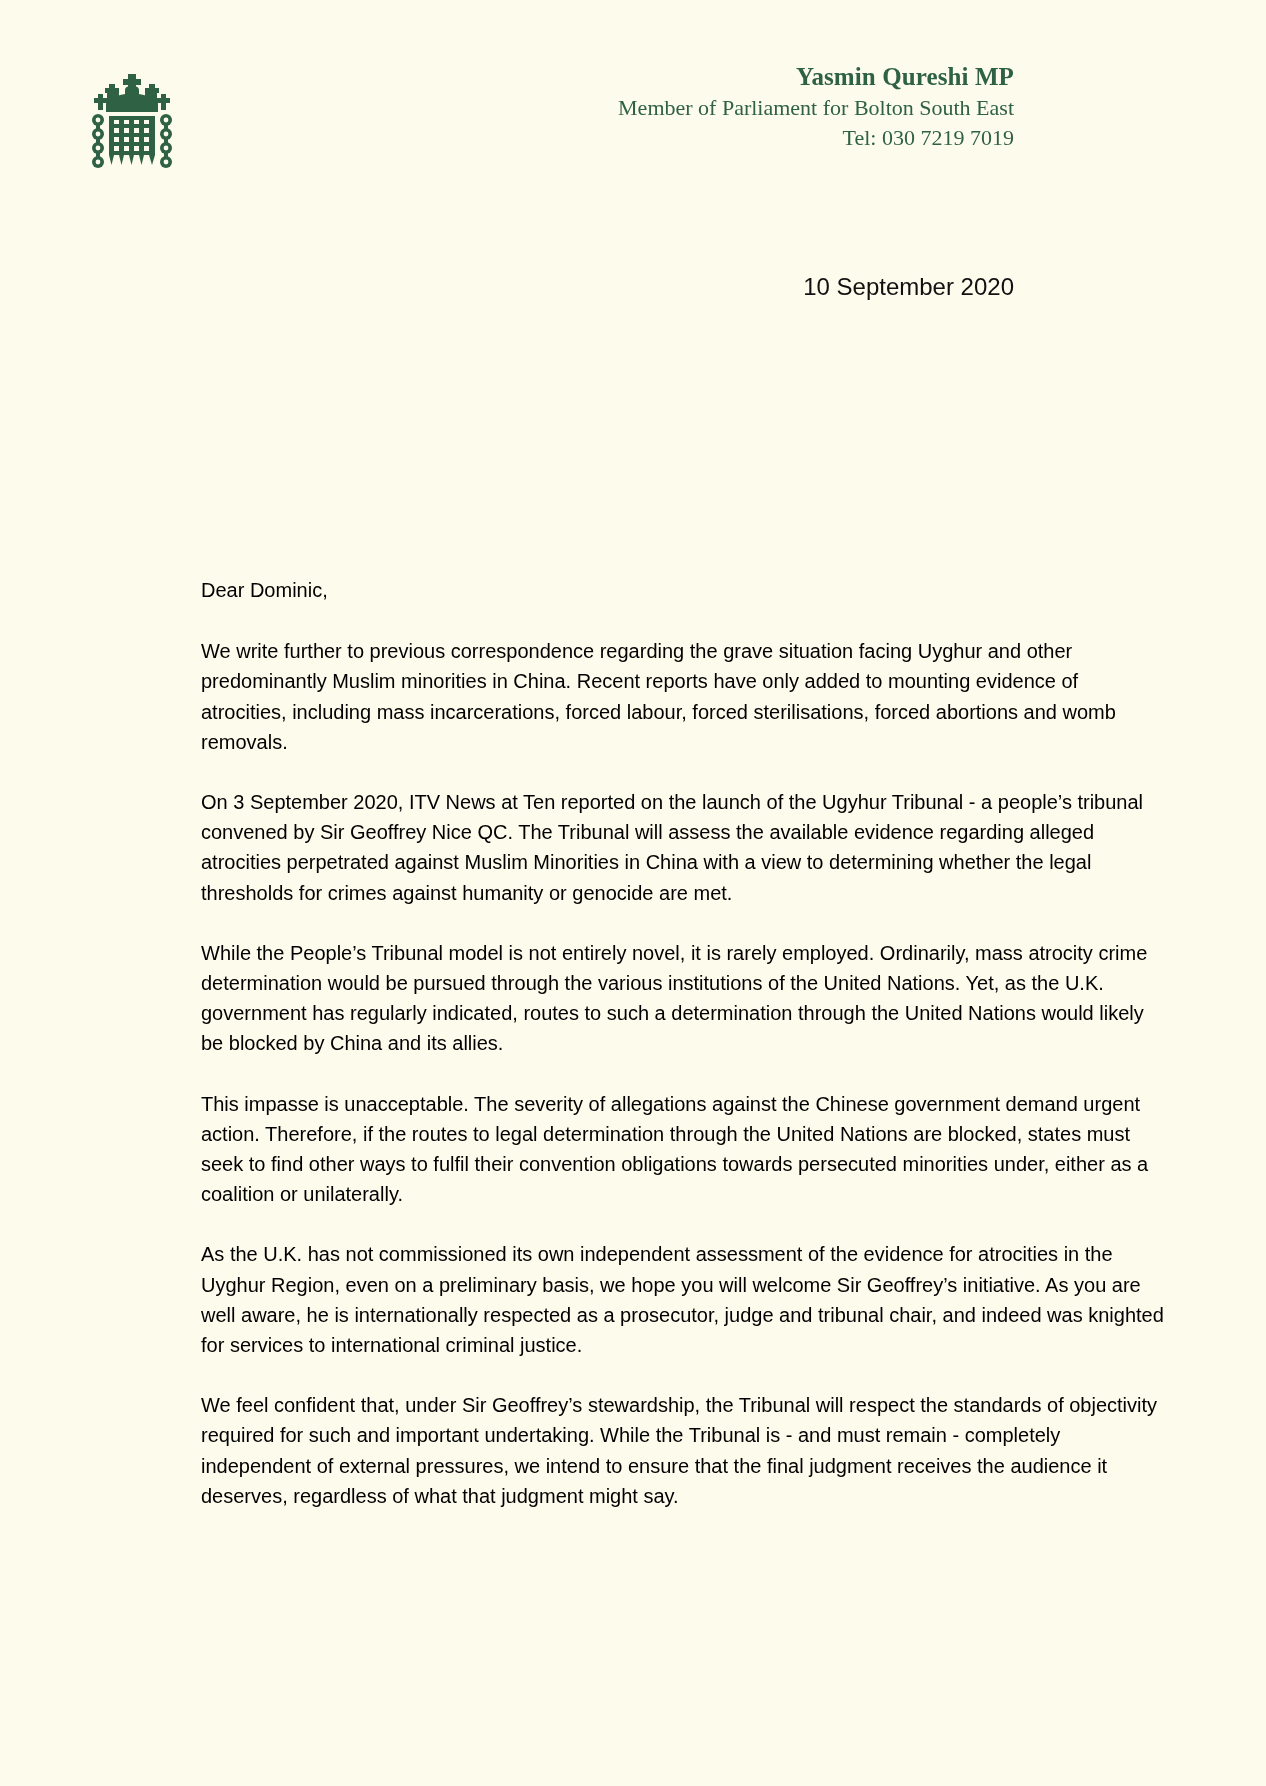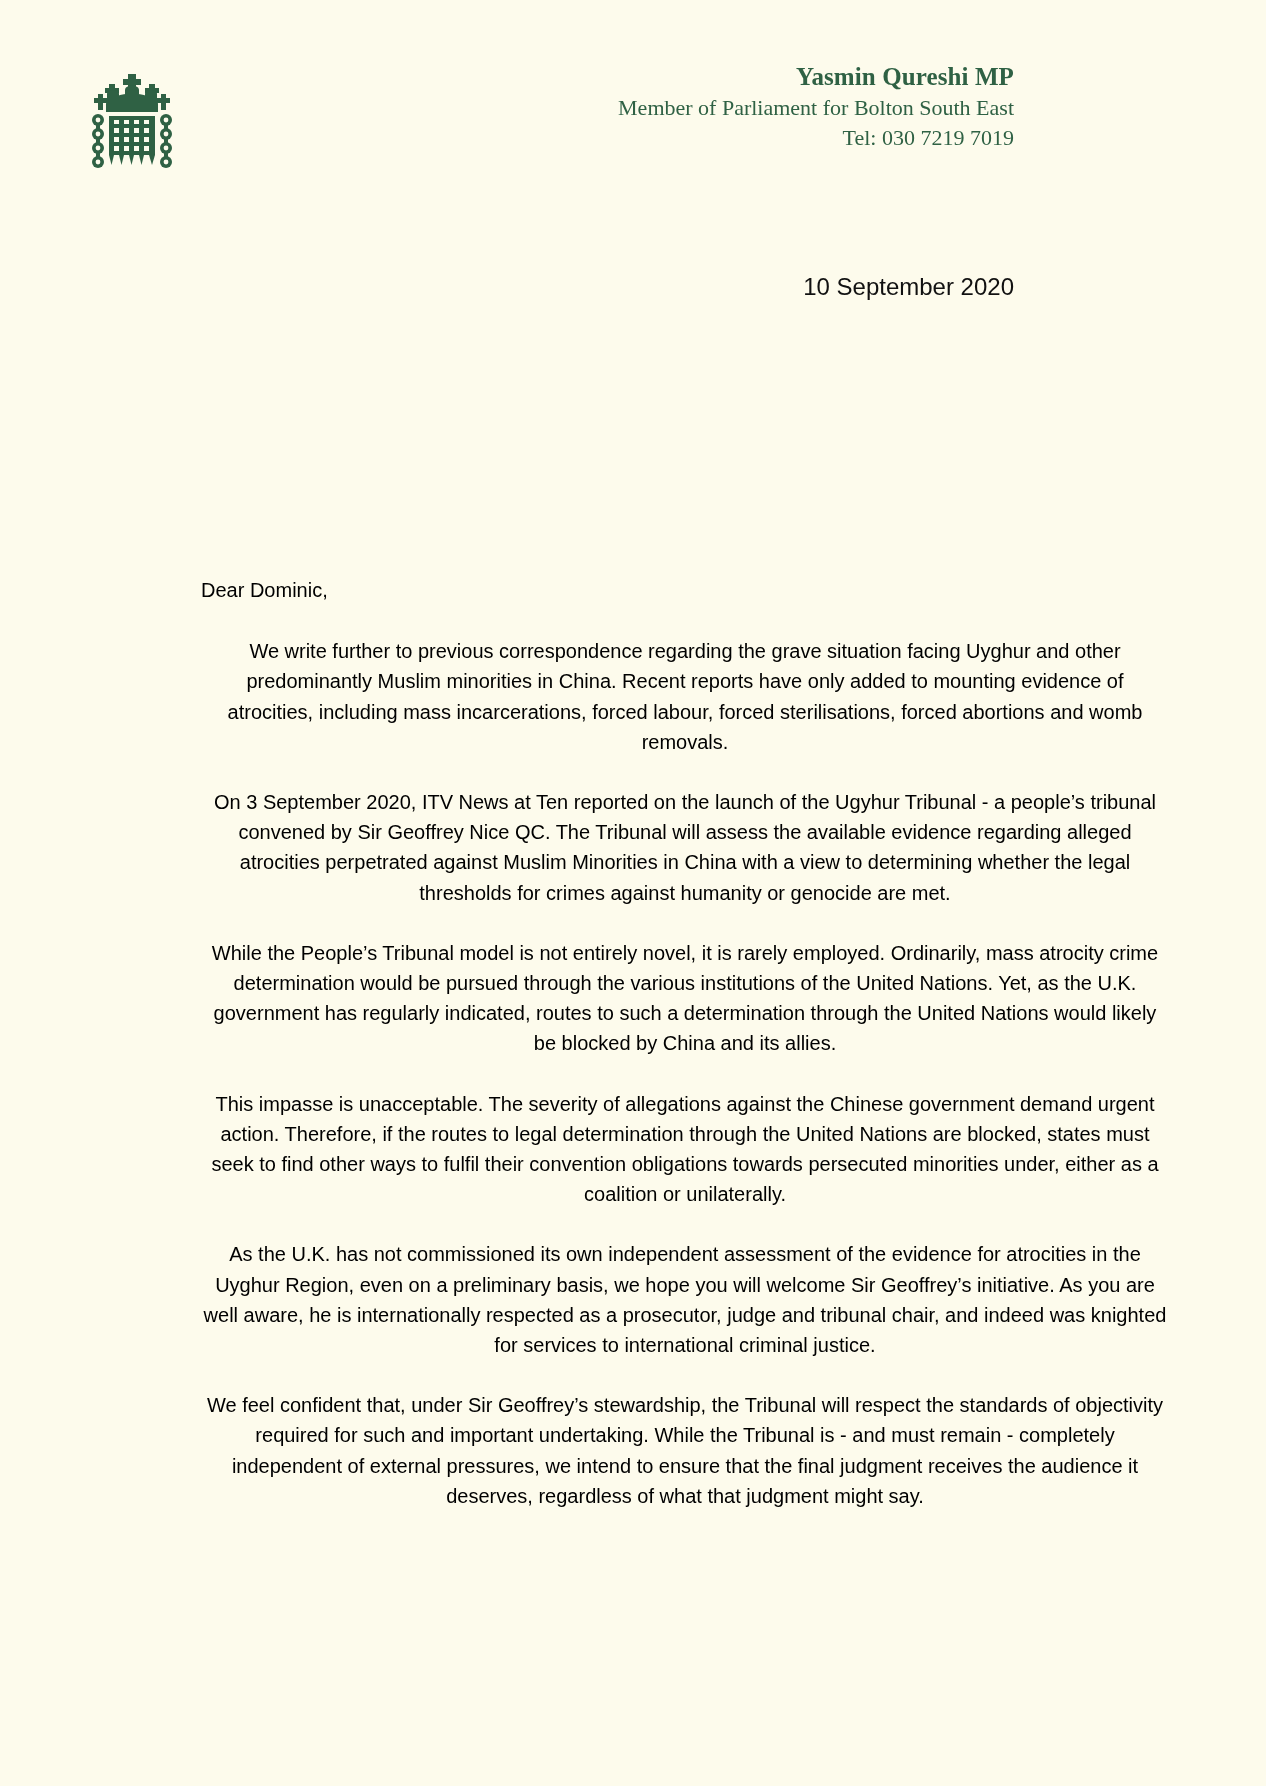--- a/index.html
+++ b/index.html
@@ -106,21 +106,21 @@
     color: #000000;
     margin-left: 44px;
   }
 
   .salutation {
     margin: 0 0 31px 0;
   }
 
   .para {
     margin: 0 0 30px 0;
-    text-align: center;
+    text-align: left;
   }
 
   .para:last-child {
     margin-bottom: 0;
   }
 </style>
 </head>
 <body>
 
 <div class="page">

